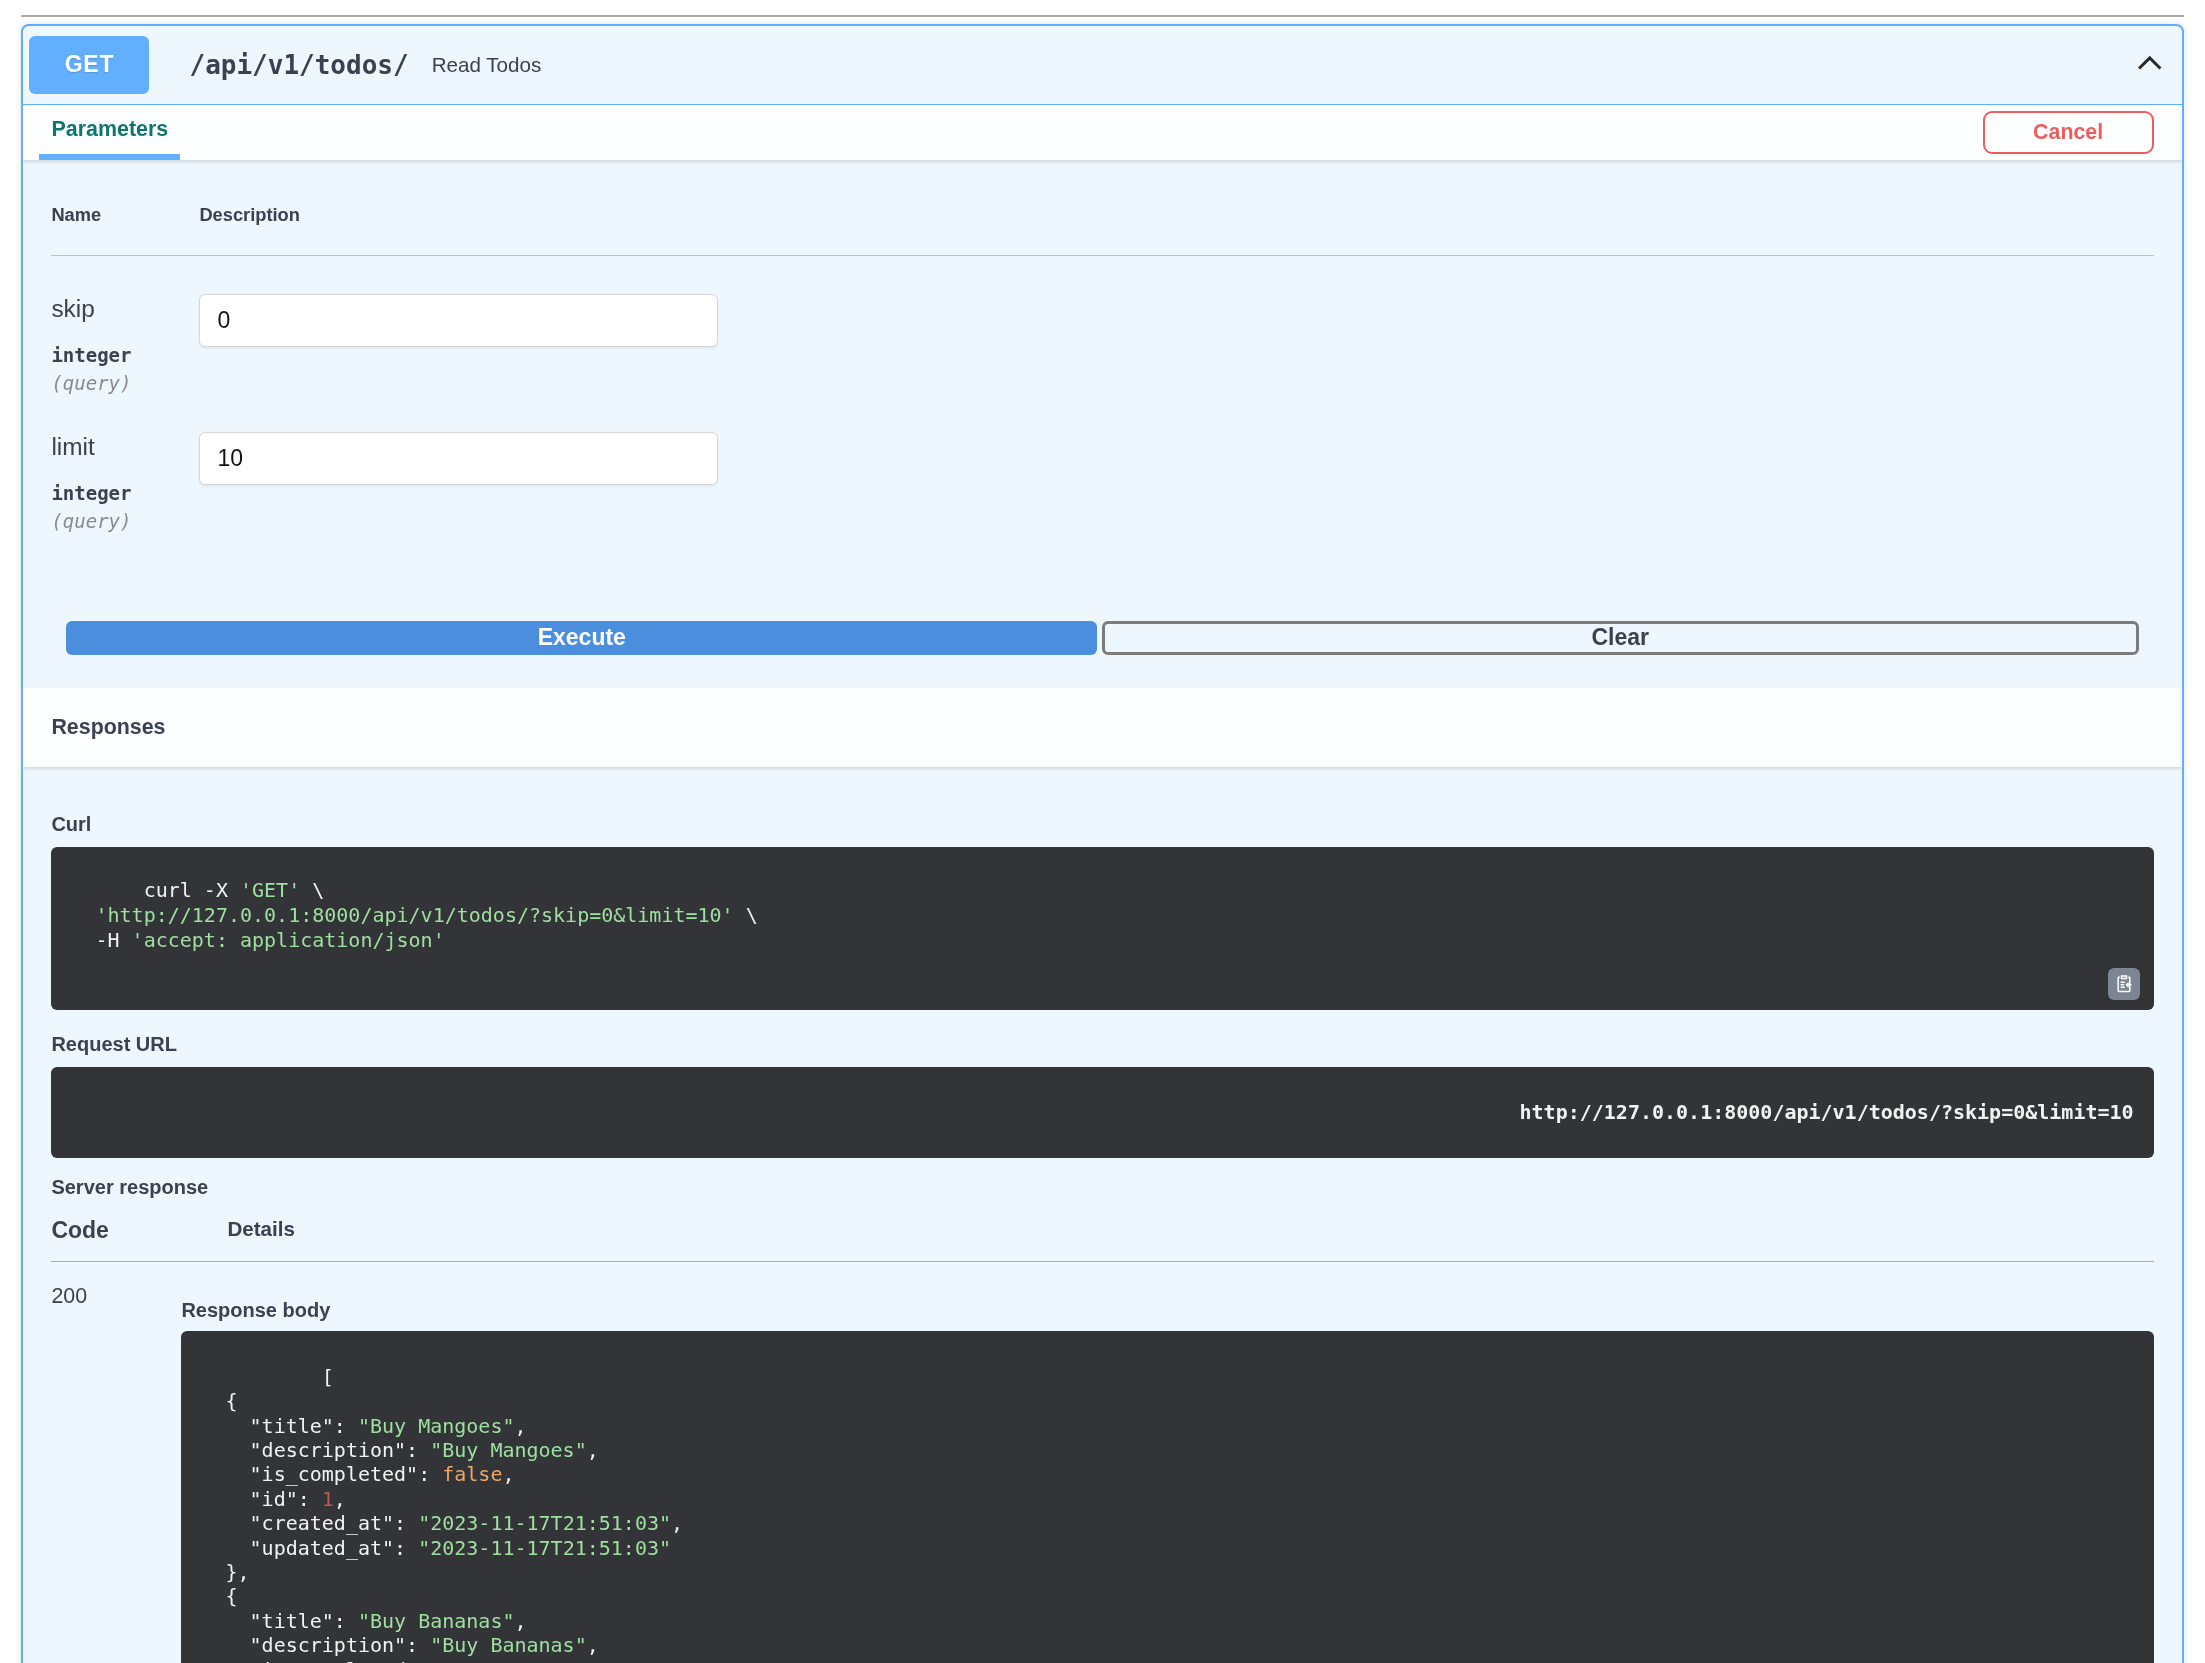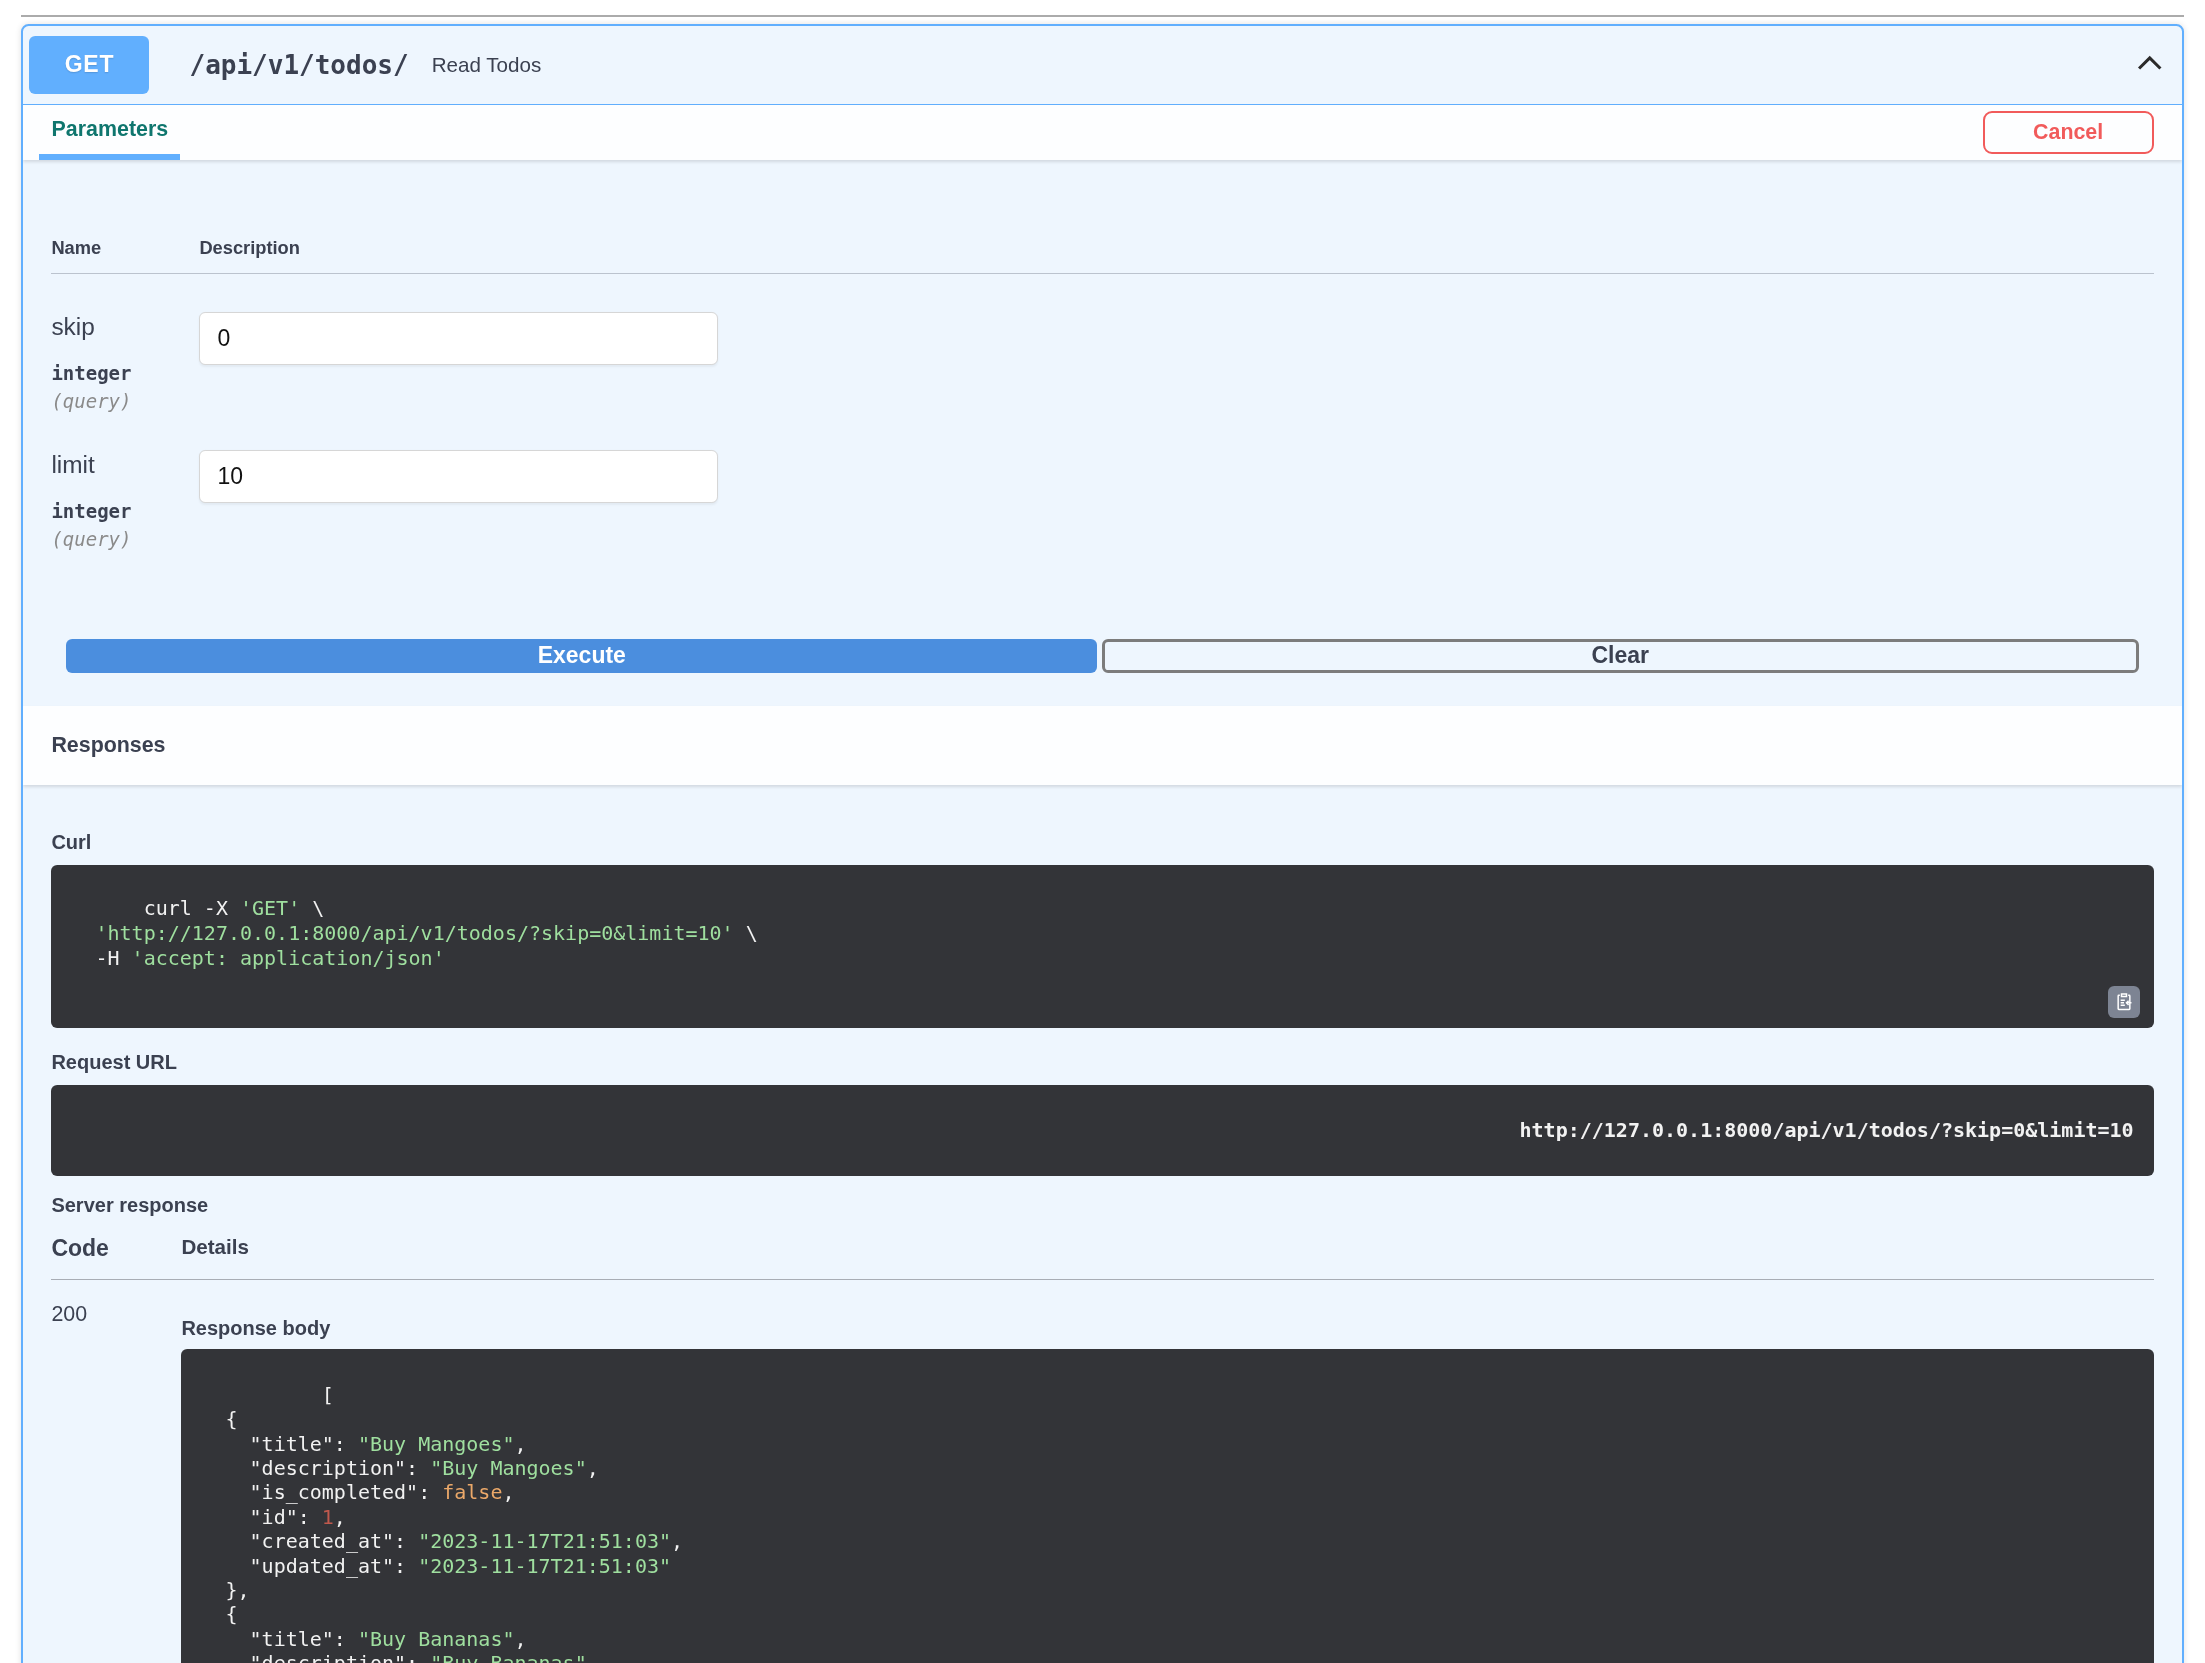--- a/index.html
+++ b/index.html
@@ -50,21 +50,21 @@
   .btn-cancel {
     margin-left:auto; width:171px; height:43px;
     border:2.3px solid #f15b5b; border-radius:9px; background:transparent;
     color:#f15b5b; font-size:21.4px; font-weight:bold;
     font-family:"Liberation Sans", sans-serif; cursor:pointer;
   }
 
   
   .params { padding:0 28px; }
   .params-head {
-    display:flex; margin-top:77px; padding-bottom:14px;
+    display:flex; margin-top:44px; padding-bottom:29px;
     border-bottom:1.5px solid rgba(59,65,81,.28);
   }
   .col-name-head { width:148px; font-size:18.3px; font-weight:bold; }
   .col-desc-head { font-size:18.3px; font-weight:bold; }
   .param-row { display:flex; margin-top:38px; }
   .p-namecell { width:148px; }
   .p-name { font-size:24.4px; line-height:29px; color:#3b4151; }
   .p-type { margin-top:21px; font-family:"DejaVu Sans Mono", monospace; font-weight:700; font-size:19px; color:#3b4151; }
   .p-loc  { margin-top:6.1px; font-family:"DejaVu Sans Mono", monospace; font-style:italic; font-size:19px; color:#8a8a8a; }
   .p-input {
@@ -104,20 +104,21 @@
     position:relative; white-space:pre; overflow:hidden;
   }
   .curl-block { margin-top:10.7px; padding:6.9px 20px; line-height:25px; }
   .requrl-label { margin-top:23px; }
   .requrl-block { margin-top:10.7px; padding:15.3px 20px; line-height:20px; font-weight:700;text-align:right; }
   .server-label { margin-top:18.3px; }
 
   .resp-head {
     display:flex; margin-top:18.3px; padding-bottom:17px;
     border-bottom:1.5px solid #a8adb5;
+    gap:46px;
   }
   .col-code-head { width:130px; font-size:23px; font-weight:bold; }
   .col-details-head { font-size:20.6px; font-weight:bold; }
 
   .resp-row { display:flex; margin-top:21.4px; }
   .code-val { width:130px; font-size:21.4px; color:#3b4151; }
   .details-cell { flex:1; }
   .rb-label { margin-top:15.3px; }
   .body-block { margin-top:9.2px; padding:9.2px 20px; line-height:24.4px; }
 

